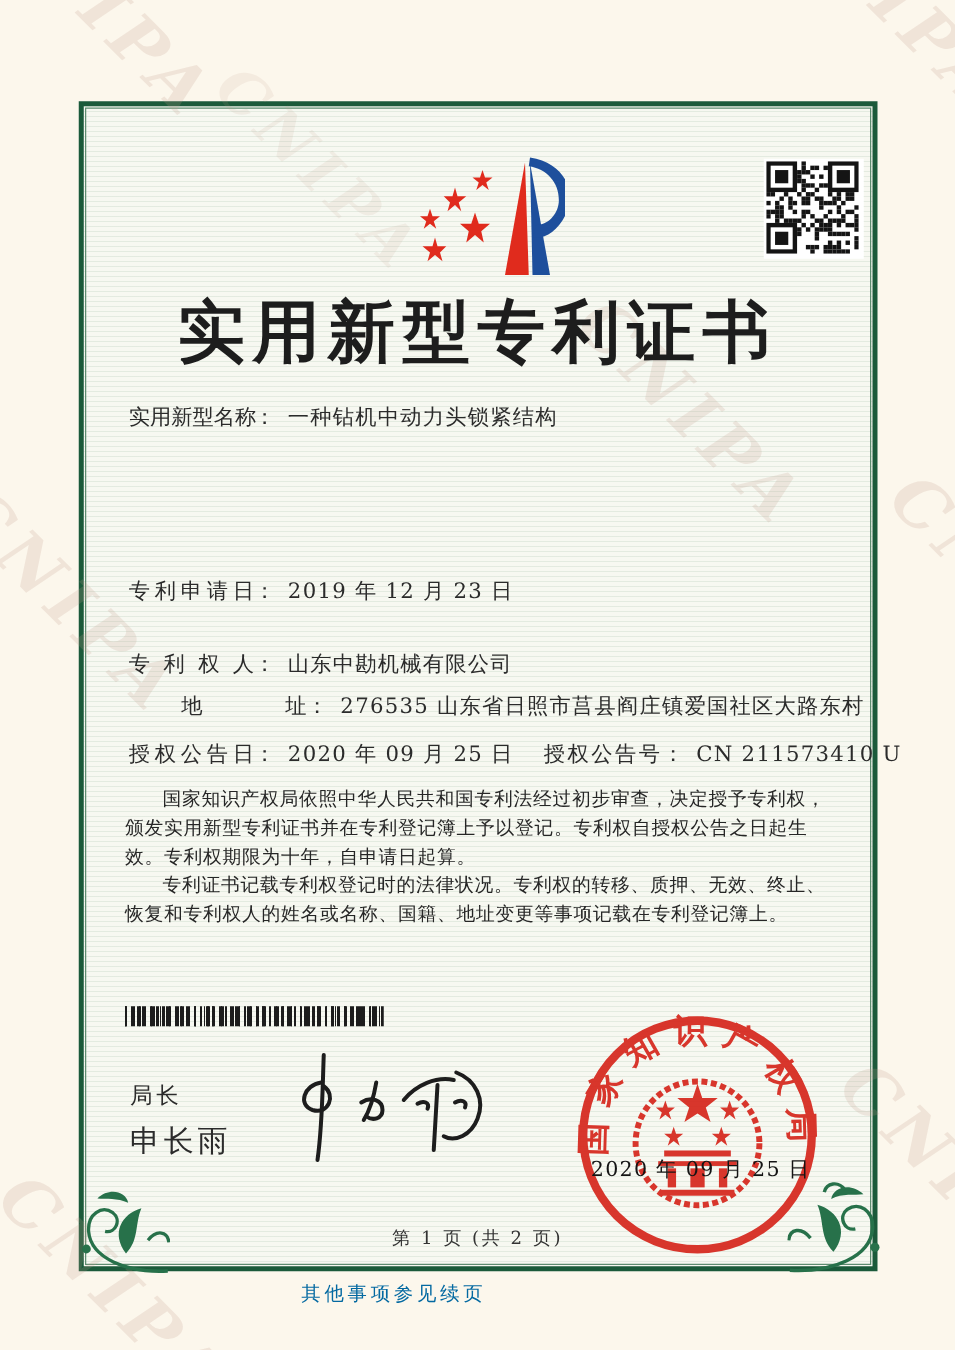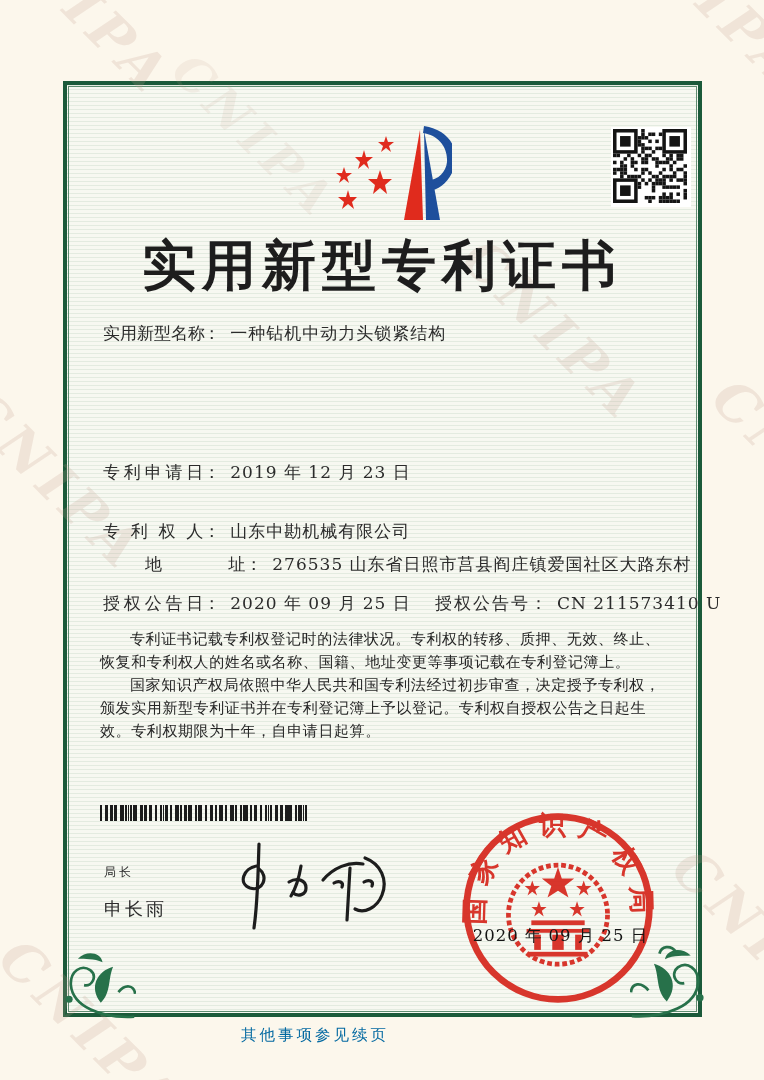--- a/index.html
+++ b/index.html
@@ -27,22 +27,22 @@
   .pair2{position:absolute;left:288px;top:0;}
   
   .paras{position:absolute;left:100px;top:628px;width:566px;font-size:15px;line-height:23px;
          letter-spacing:0.6px;color:#262626;}
   .paras p{margin:0;text-indent:2em;}
   
   .barcode{position:absolute;left:100px;top:805px;width:207px;height:16px;
     background-image:repeating-linear-gradient(90deg,#1c1c1c 0 2px,rgba(0,0,0,0) 2px 5px),
                      repeating-linear-gradient(90deg,#1c1c1c 0 1px,rgba(0,0,0,0) 1px 7px),
                      repeating-linear-gradient(90deg,#1c1c1c 0 2px,rgba(0,0,0,0) 2px 11px);}
-  .sig-title{position:absolute;left:104px;top:864px;font-size:12px;letter-spacing:3px;}
-  .sig-name{position:absolute;left:104px;top:897px;font-size:18px;letter-spacing:3px;text-align:center;}
+  .sig-title{position:absolute;left:104px;top:864px;font-size:18px;letter-spacing:3px;}
+  .sig-name{position:absolute;left:104px;top:897px;font-size:24px;letter-spacing:3px;text-align:center;}
   .signature-svg{position:absolute;left:213px;top:838px;}
   
   .seal{position:absolute;left:458px;top:808px;width:200px;height:200px;opacity:0.93;}
   .seal-date{position:absolute;left:468px;top:925px;width:185px;text-align:center;
              font-size:16.5px;color:#141414;letter-spacing:1px;z-index:4;}
   .page-num{position:absolute;left:0;top:981px;width:764px;text-align:center;font-size:14.5px;
             letter-spacing:2px;color:#333;z-index:3;}
   .cont-note{position:absolute;left:0;top:1025px;width:630px;text-align:center;font-size:15.5px;
              letter-spacing:3px;color:#0369a1;z-index:3;}
   .logo{position:absolute;left:328px;top:120px;}
@@ -246,22 +246,22 @@
     <span class="flabel">地址</span><span class="fcolon">：</span><span class="fvalue">276535 山东省日照市莒县阎庄镇爱国社区大路东村</span>
   </div>
   <div class="field-row" style="top:592px;">
     <span class="flabel">授权公告日</span><span class="fcolon">：</span><span class="fvalue">2020 年 09 月 25 日</span>
     <span class="pair2">
       <span style="letter-spacing:2px;margin-left:44px;">授权公告号</span><span class="fcolon">：</span><span class="fvalue">CN 211573410 U</span>
     </span>
   </div>
 
   <div class="paras">
+    <p>国家知识产权局依照中华人民共和国专利法经过初步审查，决定授予专利权，颁发实用新型专利证书并在专利登记簿上予以登记。专利权自授权公告之日起生效。专利权期限为十年，自申请日起算。</p>
     <p>专利证书记载专利权登记时的法律状况。专利权的转移、质押、无效、终止、恢复和专利权人的姓名或名称、国籍、地址变更等事项记载在专利登记簿上。</p>
-    <p>国家知识产权局依照中华人民共和国专利法经过初步审查，决定授予专利权，颁发实用新型专利证书并在专利登记簿上予以登记。专利权自授权公告之日起生效。专利权期限为十年，自申请日起算。</p>
   </div>
 
   <div class="barcode"></div>
 
   <div class="sig-title">局长</div>
   <div class="sig-name">申长雨</div>
 
   <div class="signature-svg">
     <svg width="190" height="98" viewBox="0 0 190 98" fill="none" stroke="#1d1d1d" stroke-width="3.2" stroke-linecap="round">
       <path d="M 44,28 C 30,30 25,46 37,50 C 50,54 56,38 46,31"></path>
@@ -296,20 +296,21 @@
         <rect x="72" y="127" width="66" height="4"></rect>
         <rect x="80" y="133" width="7" height="16"></rect>
         <rect x="99" y="133" width="12" height="16"></rect>
         <rect x="123" y="133" width="7" height="16"></rect>
         <rect x="74" y="151" width="62" height="5"></rect>
       </g>
     </svg>
   </div>
   <div class="seal-date">2020 年 09 月 25 日</div>
 
+  <div class="page-num">第 1 页 (共 2 页)</div>
   <div class="cont-note">其他事项参见续页</div>
 
   <div class="ornament" style="left:48px;top:948px;">
     <svg width="88" height="76" viewBox="0 0 100 86" fill="none" stroke="#27714a" stroke-width="3">
       <path d="M 98,78 C 60,80 28,66 26,42 C 25,26 38,18 48,25 C 56,31 51,44 41,42"></path>
       <path d="M 60,62 C 46,44 56,26 74,21 C 68,35 72,50 60,62 Z" fill="#27714a" stroke="none"></path>
       <path d="M 34,12 C 44,2 60,5 62,16 C 52,11 42,13 34,12 Z" fill="#27714a" stroke="none"></path>
       <path d="M 80,50 C 88,40 98,42 99,52"></path>
       <circle cx="24" cy="58" r="4" fill="#27714a" stroke="none"></circle>
     </svg>

